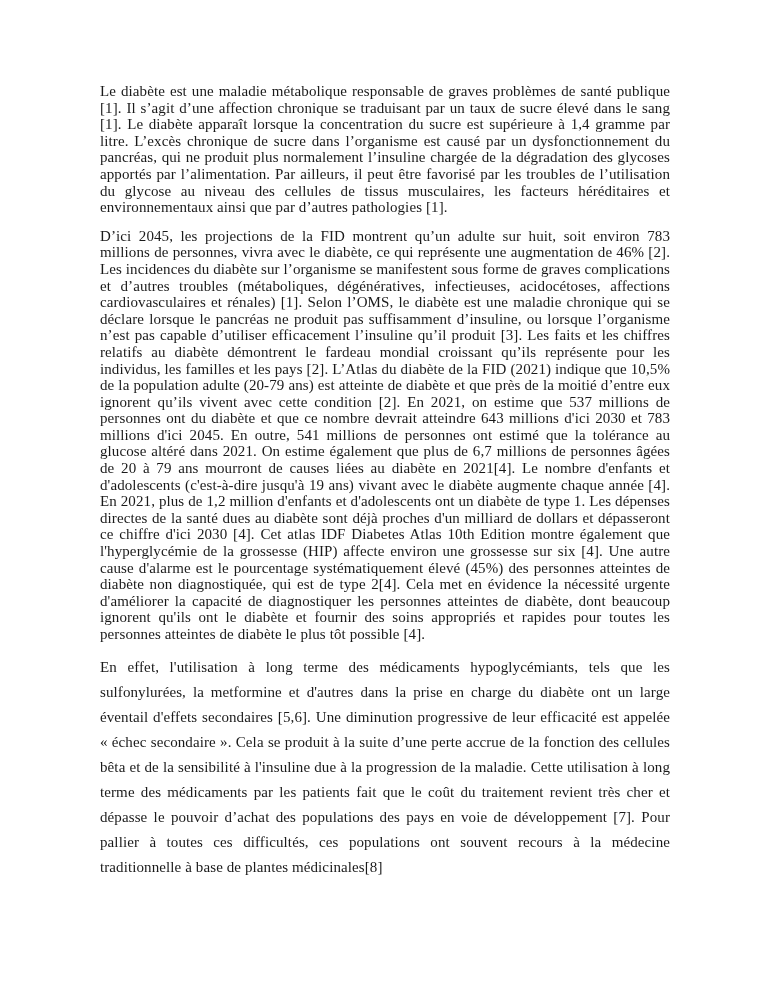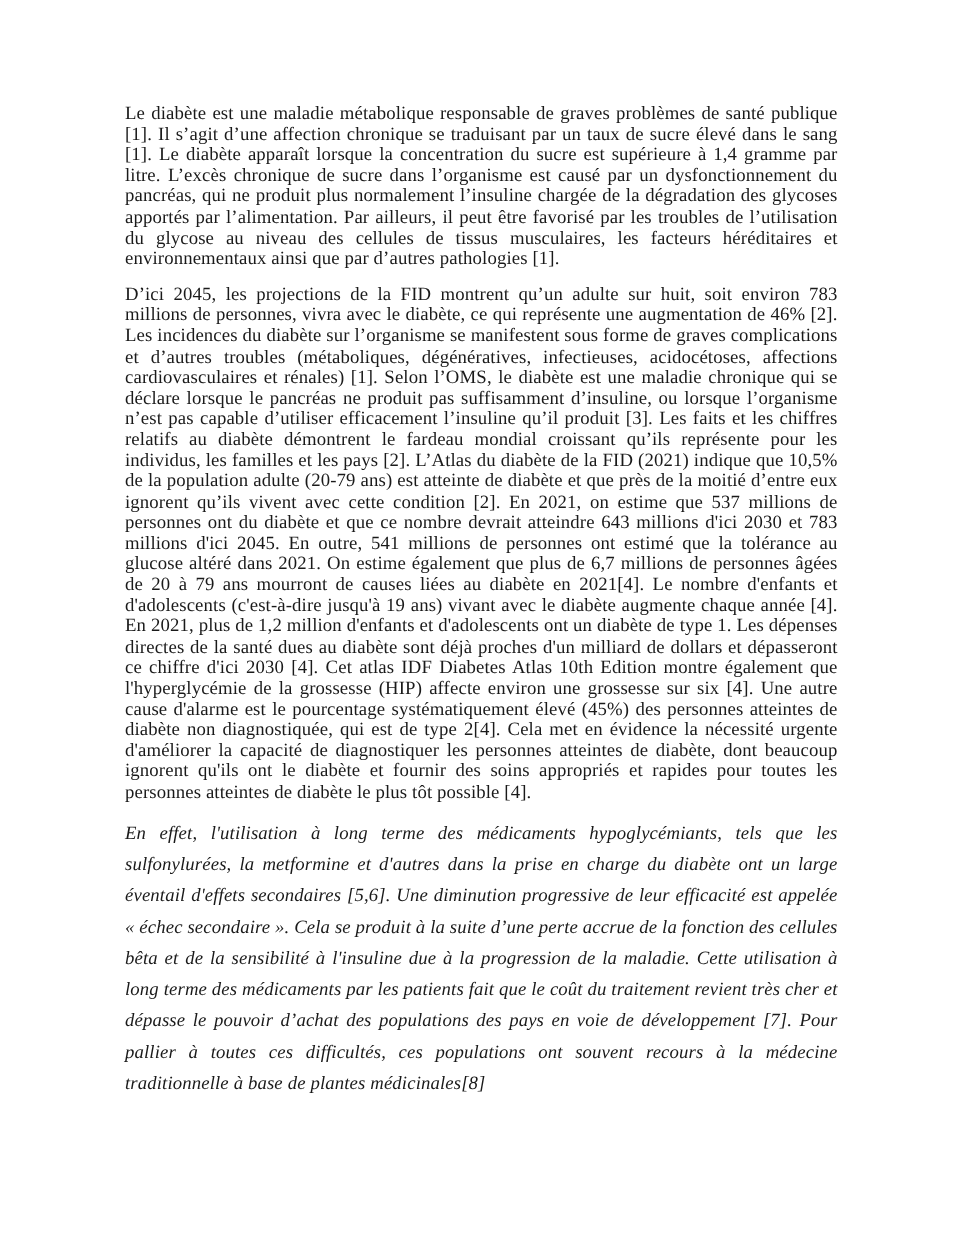--- a/index.html
+++ b/index.html
@@ -24,21 +24,20 @@
   }
   .para {
     margin: 0 0 12px 0;
     text-align: justify;
     line-height: 16.6px;
     letter-spacing: 0.1px;
   }
   .para.spacing-150 {
     line-height: 25px;
     margin-top: 7px;
-    font-style: italic;
   }
 </style>
 </head>
 <body>
 
 <div class="page">
   <p class="para">Le diabète est une maladie métabolique responsable de graves problèmes de santé publique [1]. Il s’agit d’une affection chronique se traduisant par un taux de sucre élevé dans le sang [1]. Le diabète apparaît lorsque la concentration du sucre est supérieure à 1,4 gramme par litre. L’excès chronique de sucre dans l’organisme est causé par un dysfonctionnement du pancréas, qui ne produit plus normalement l’insuline chargée de la dégradation des glycoses apportés par l’alimentation. Par ailleurs, il peut être favorisé par les troubles de l’utilisation du glycose au niveau des cellules de tissus musculaires, les facteurs héréditaires et environnementaux ainsi que par d’autres pathologies [1].</p>
   <p class="para">D’ici 2045, les projections de la FID montrent qu’un adulte sur huit, soit environ 783 millions de personnes, vivra avec le diabète, ce qui représente une augmentation de 46% [2]. Les incidences du diabète sur l’organisme se manifestent sous forme de graves complications et d’autres troubles (métaboliques, dégénératives, infectieuses, acidocétoses, affections cardiovasculaires et rénales) [1]. Selon l’OMS, le diabète est une maladie chronique qui se déclare lorsque le pancréas ne produit pas suffisamment d’insuline, ou lorsque l’organisme n’est pas capable d’utiliser efficacement l’insuline qu’il produit [3]. Les faits et les chiffres relatifs au diabète démontrent le fardeau mondial croissant qu’ils représente pour les individus, les familles et les pays [2]. L’Atlas du diabète de la FID (2021) indique que 10,5% de la population adulte (20-79 ans) est atteinte de diabète et que près de la moitié d’entre eux ignorent qu’ils vivent avec cette condition [2]. En 2021, on estime que 537 millions de personnes ont du diabète et que ce nombre devrait atteindre 643 millions d'ici 2030 et 783 millions d'ici 2045. En outre, 541 millions de personnes ont estimé que la tolérance au glucose altéré dans 2021. On estime également que plus de 6,7 millions de personnes âgées de 20 à 79 ans mourront de causes liées au diabète en 2021[4]. Le nombre d'enfants et d'adolescents (c'est-à-dire jusqu'à 19 ans) vivant avec le diabète augmente chaque année [4]. En 2021, plus de 1,2 million d'enfants et d'adolescents ont un diabète de type 1. Les dépenses directes de la santé dues au diabète sont déjà proches d'un milliard de dollars et dépasseront ce chiffre d'ici 2030 [4]. Cet atlas IDF Diabetes Atlas 10th Edition montre également que l'hyperglycémie de la grossesse (HIP) affecte environ une grossesse sur six [4]. Une autre cause d'alarme est le pourcentage systématiquement élevé (45%) des personnes atteintes de diabète non diagnostiquée, qui est de type 2[4]. Cela met en évidence la nécessité urgente d'améliorer la capacité de diagnostiquer les personnes atteintes de diabète, dont beaucoup ignorent qu'ils ont le diabète et fournir des soins appropriés et rapides pour toutes les personnes atteintes de diabète le plus tôt possible [4].</p>
   <p class="para spacing-150">En effet, l'utilisation à long terme des médicaments hypoglycémiants, tels que les sulfonylurées, la metformine et d'autres dans la prise en charge du diabète ont un large éventail d'effets secondaires [5,6]. Une diminution progressive de leur efficacité est appelée « échec secondaire ». Cela se produit à la suite d’une perte accrue de la fonction des cellules bêta et de la sensibilité à l'insuline due à la progression de la maladie. Cette utilisation à long terme des médicaments par les patients fait que le coût du traitement revient très cher et dépasse le pouvoir d’achat des populations des pays en voie de développement [7]. Pour pallier à toutes ces difficultés, ces populations ont souvent recours à la médecine traditionnelle à base de plantes médicinales[8]</p>
 </div>

